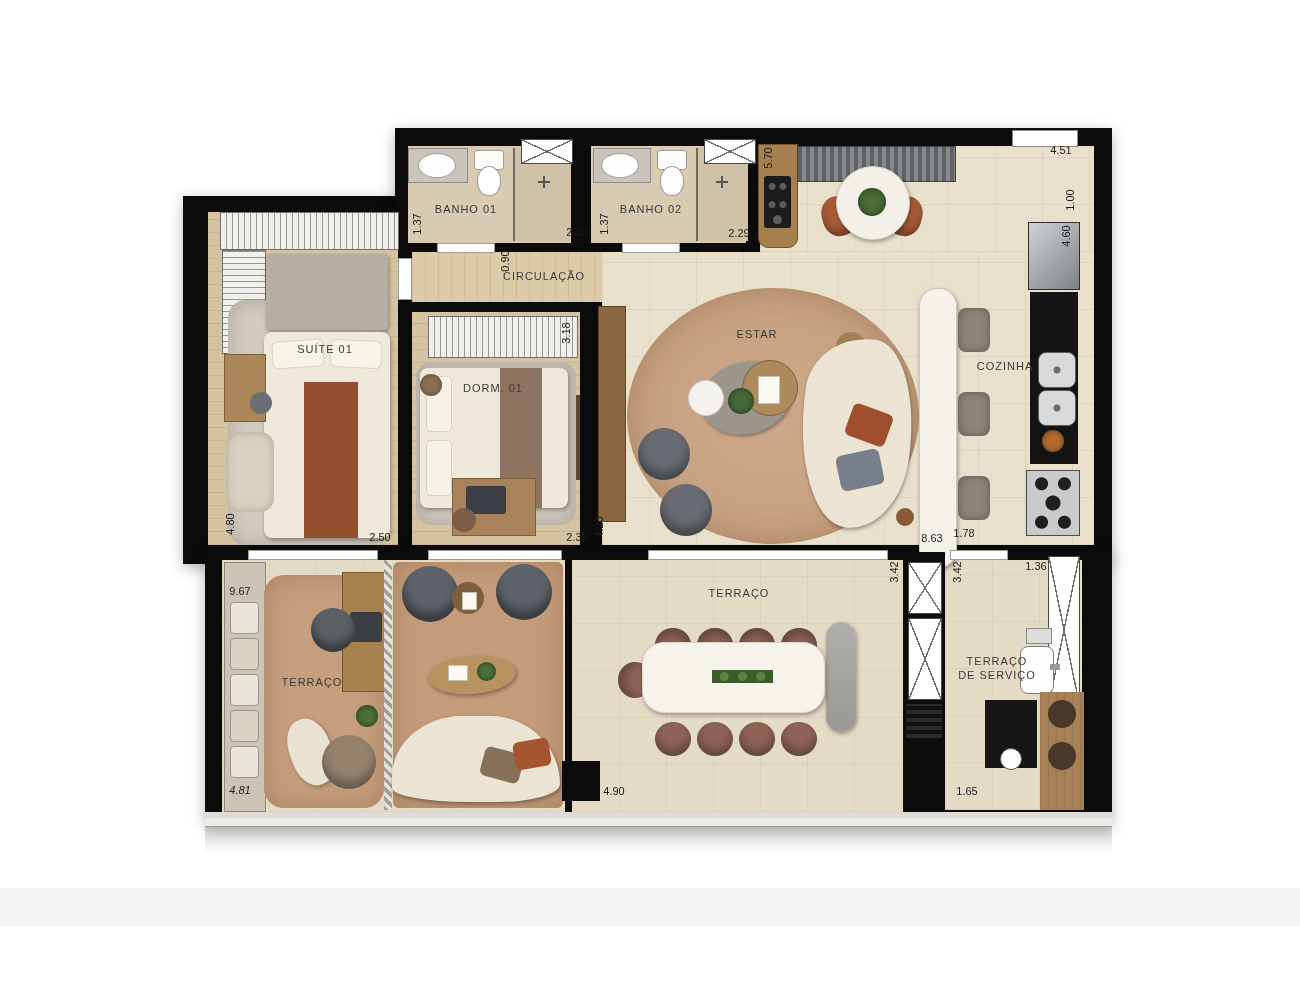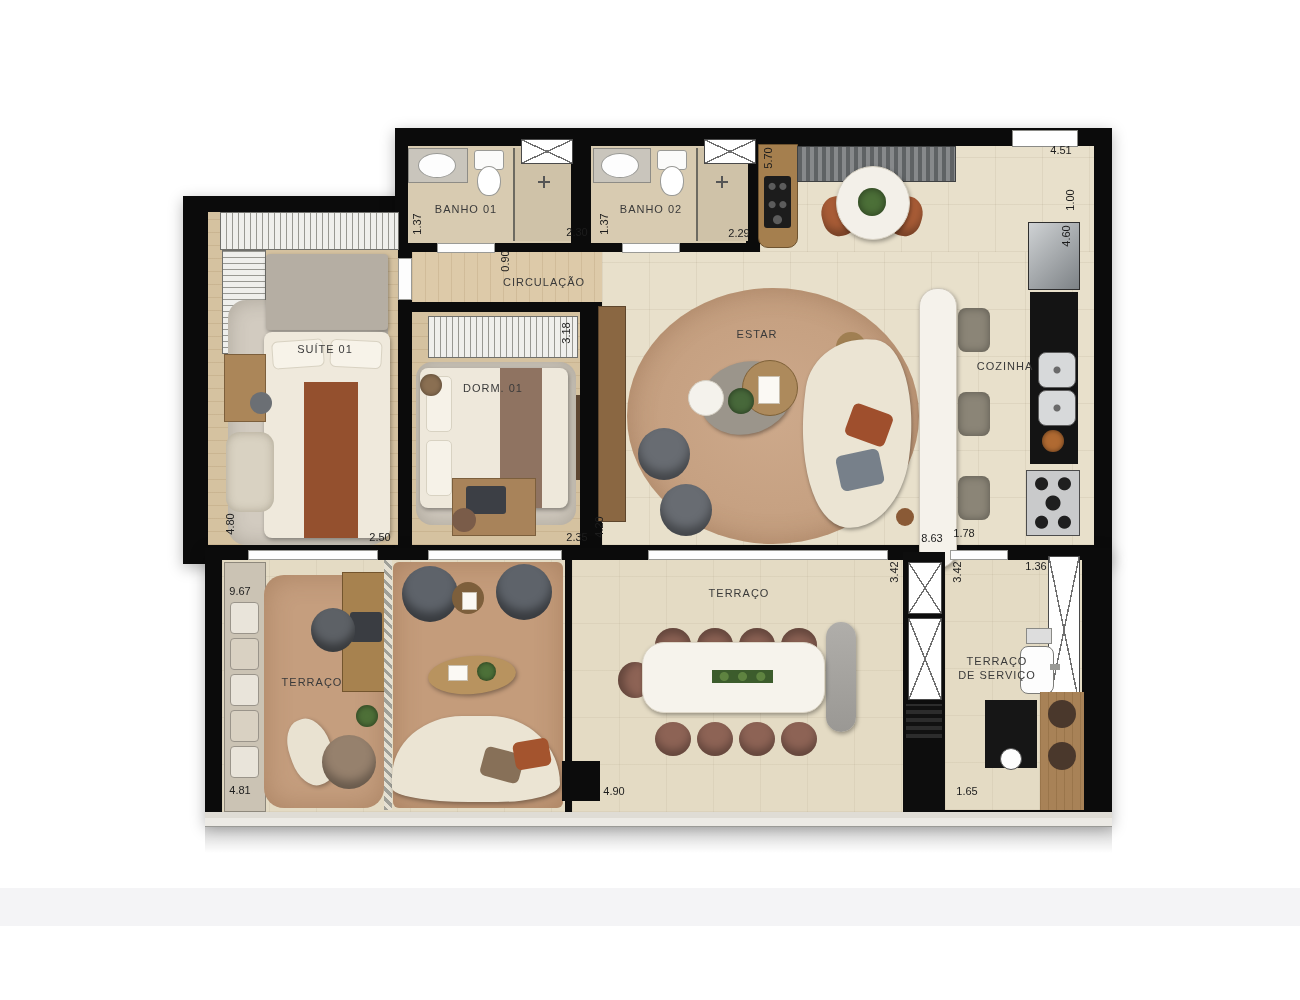--- a/index.html
+++ b/index.html
@@ -209,21 +209,21 @@
   <div class="abs" style="left:1040px;top:692px;width:44px;height:118px;background:#a88257;background-image:repeating-linear-gradient(90deg,rgba(90,60,20,.18) 0 1px,transparent 1px 8px)"></div>
   <div class="abs circle" style="left:1048px;top:700px;width:28px;height:28px;background:#4a382c"></div>
   <div class="abs circle" style="left:1048px;top:742px;width:28px;height:28px;background:#4a382c"></div>
 
   <div class="abs" style="left:205px;top:812px;width:907px;height:6px;background:#dfdcd5"></div>
   <div class="abs" style="left:205px;top:818px;width:907px;height:8px;background:#eceae5;border-bottom:1px solid #9a9a96"></div>
   <div class="abs" style="left:205px;top:827px;width:907px;height:26px;background:linear-gradient(180deg,rgba(0,0,0,.18),rgba(0,0,0,0))"></div>
 
   <div class="rlabel" style="left:466px;top:209px">BANHO 01</div>
   <div class="rlabel" style="left:651px;top:209px">BANHO 02</div>
-  <div class="rlabel" style="left:544px;top:282px">CIRCULAÇÃO</div>
+  <div class="rlabel" style="left:544px;top:276px">CIRCULAÇÃO</div>
   <div class="rlabel" style="left:325px;top:349px">SUÍTE 01</div>
   <div class="rlabel" style="left:493px;top:388px">DORM. 01</div>
   <div class="rlabel" style="left:757px;top:334px">ESTAR</div>
   <div class="rlabel" style="left:1005px;top:366px">COZINHA</div>
   <div class="rlabel" style="left:312px;top:682px">TERRAÇO</div>
   <div class="rlabel" style="left:739px;top:593px">TERRAÇO</div>
   <div class="rlabel2" style="left:997px;top:668px">
     <div>TERRAÇO</div>
     <div>DE SERVIÇO</div>
   </div>
@@ -242,21 +242,21 @@
       <span class="dim v" style="left: 230px; top: 524px;">4.80</span>
       <span class="dim" style="left: 380px; top: 537px;">2.50</span>
       <span class="dim" style="left: 561px; top: 537px; margin-left: 16px;">2.35</span>
       <span class="dim v" style="left: 599px; top: 527px;">4.20</span>
       <span class="dim" style="left: 932px; top: 538px;">8.63</span>
       <span class="dim" style="left: 964px; top: 533px;">1.78</span>
       <span class="dim v" style="left: 894px; top: 572px;">3.42</span>
       <span class="dim v" style="left: 957px; top: 572px;">3.42</span>
       <span class="dim" style="left: 1036px; top: 566px;">1.36</span>
       <span class="dim" style="left: 240px; top: 591px;">9.67</span>
-      <span class="dim" style="left: 240px; top: 790px;">4.81</span>
+      <span class="dim" style="left: 240px; top: 790px; font-style: italic;">4.81</span>
       <span class="dim" style="left: 614px; top: 791px;">4.90</span>
       <span class="dim" style="left: 967px; top: 791px;">1.65</span>
     </div>
 
   <div class="wm-band"></div>
 
 
 </div>
 
 </body></html>

